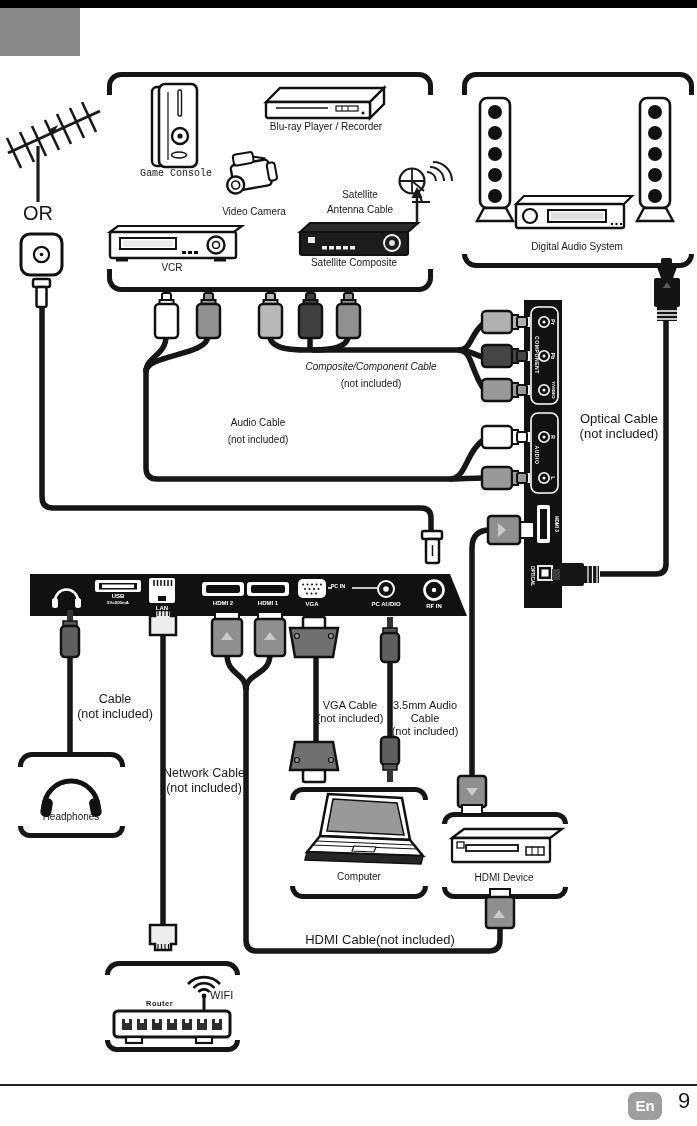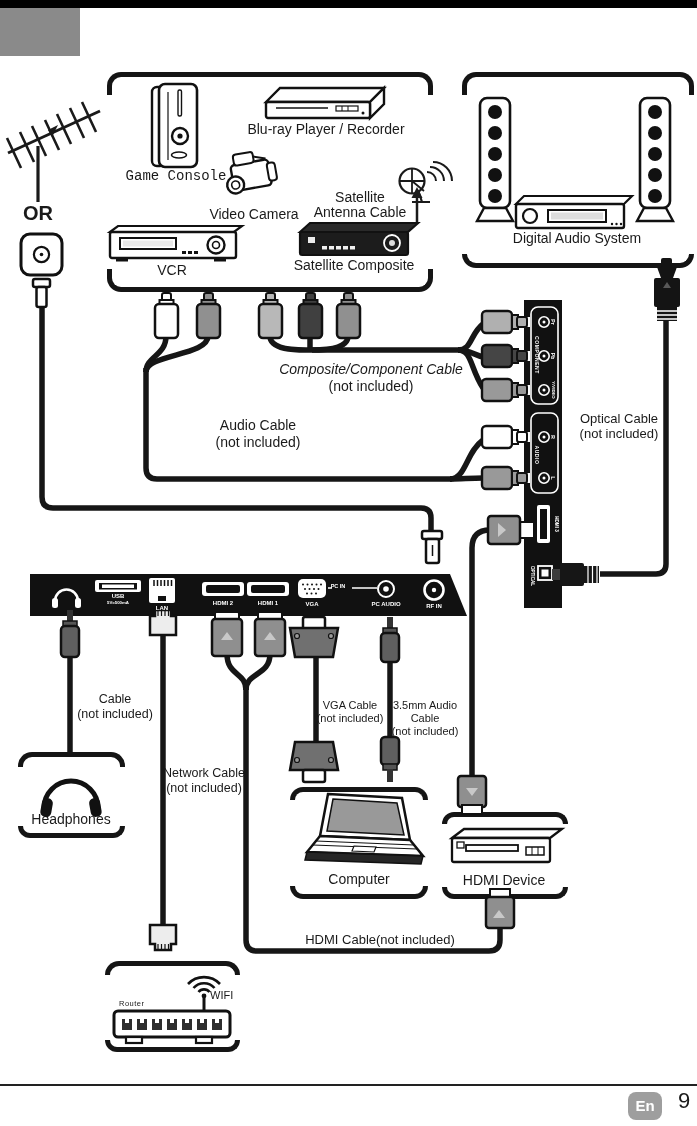--- a/index.html
+++ b/index.html
@@ -5,31 +5,31 @@
   html,body{margin:0;padding:0;background:#fff;}
   .page{position:relative;width:697px;height:1126px;background:#fff;overflow:hidden;
         font-family:"Liberation Sans",sans-serif;color:#1a1a1a;}
   .abs{position:absolute;}
   .topbar{left:0;top:0;width:697px;height:8px;background:#000;}
   .graybox{left:0;top:8px;width:80px;height:48px;background:#8a8a8a;}
   .title{left:95px;top:16px;font-size:23px;font-weight:bold;letter-spacing:.2px;white-space:nowrap;}
   .brk-top{border:5px solid #151515;border-bottom:none;border-radius:14px 14px 0 0;box-sizing:border-box;}
   .brk-bot{border:5px solid #151515;border-top:none;border-radius:0 0 14px 14px;box-sizing:border-box;}
   .lbl{position:absolute;text-align:center;line-height:1.15;white-space:nowrap;}
-  .f14{font-size:14px;text-align:center;} .f13{font-size:13px;} .f12{font-size:12.5px;} .f11{font-size:11px;margin-top:12px;}
-  .or{font-size:20px;font-weight:bold;}
+  .f14{font-size:10px;text-align:center;} .f13{font-size:13px;} .f12{font-size:12.5px;} .f11{font-size:11px;margin-top:12px;}
+  .or{font-size:20px;font-weight:normal;}
   .vlabel{position:absolute;color:#fff;font-weight:bold;text-align:center;line-height:1;
           transform:rotate(90deg);transform-origin:center;z-index:6;}
   .plabel{position:absolute;color:#fff;font-weight:bold;text-align:center;line-height:1;z-index:6;white-space:nowrap;}
   .art{position:absolute;left:0;top:0;z-index:4;}
   .enbadge{left:628px;top:1092px;width:34px;height:28px;background:#9e9e9e;border-radius:8px;
            color:#fff;font-size:15px;font-weight:bold;text-align:center;line-height:28px;}
   .pagenum{left:672px;top:1088px;width:24px;font-size:22px;text-align:center;}
   .footline{left:0;top:1084px;width:697px;height:2px;background:#222;}
-  .routerlbl{font-size:7.5px;font-weight:normal;letter-spacing:.5px;}
+  .routerlbl{font-size:7.5px;font-weight:bold;letter-spacing:.5px;margin-left:27px;}
   .wifilbl{font-size:11px;}
 </style>
 </head>
 <body>
 
 <div class="page">
 
   <div class="abs topbar"></div>
   <div class="abs graybox"></div>
 
@@ -435,21 +435,21 @@
     </g>
   </svg>
 
   <div class="lbl f14" style="left:106px;top:168px;width:140px;font-family:Liberation Mono, monospace;">Game Console</div>
   <div class="lbl f14" style="left:226px;top:121px;width:200px;">Blu-ray Player / Recorder</div>
   <div class="lbl f14" style="left:184px;top:206px;width:140px;">Video Camera</div>
   <div class="lbl f14" style="left:290px;top:189px;width:140px;">Satellite</div>
   <div class="lbl f14" style="left:290px;top:204px;width:140px;">Antenna Cable</div>
   <div class="lbl f14" style="left:132px;top:262px;width:80px;">VCR</div>
   <div class="lbl f14" style="left:284px;top:257px;width:140px;">Satellite Composite</div>
-  <div class="lbl f14" style="left:497px;top:230px;width:160px;">Digital Audio System</div>
+  <div class="lbl f14" style="left:497px;top:241px;width:160px;">Digital Audio System</div>
   <div class="lbl or" style="left:14px;top:202px;width:48px;">OR</div>
 
   <div class="lbl f14" style="left:271px;top:361px;width:200px;font-style:italic;">Composite/Component Cable</div>
   <div class="lbl f14" style="left:271px;top:378px;width:200px;">(not included)</div>
   <div class="lbl f14" style="left:188px;top:417px;width:140px;">Audio Cable</div>
   <div class="lbl f14" style="left:188px;top:434px;width:140px;">(not included)</div>
   <div class="lbl f13" style="left:549px;top:412px;width:140px;">Optical Cable</div>
   <div class="lbl f13" style="left:549px;top:427px;width:140px;">(not included)</div>
   <div class="lbl f12" style="left:55px;top:692px;width:120px;">Cable</div>
   <div class="lbl f12" style="left:55px;top:707px;width:120px;">(not included)</div>

